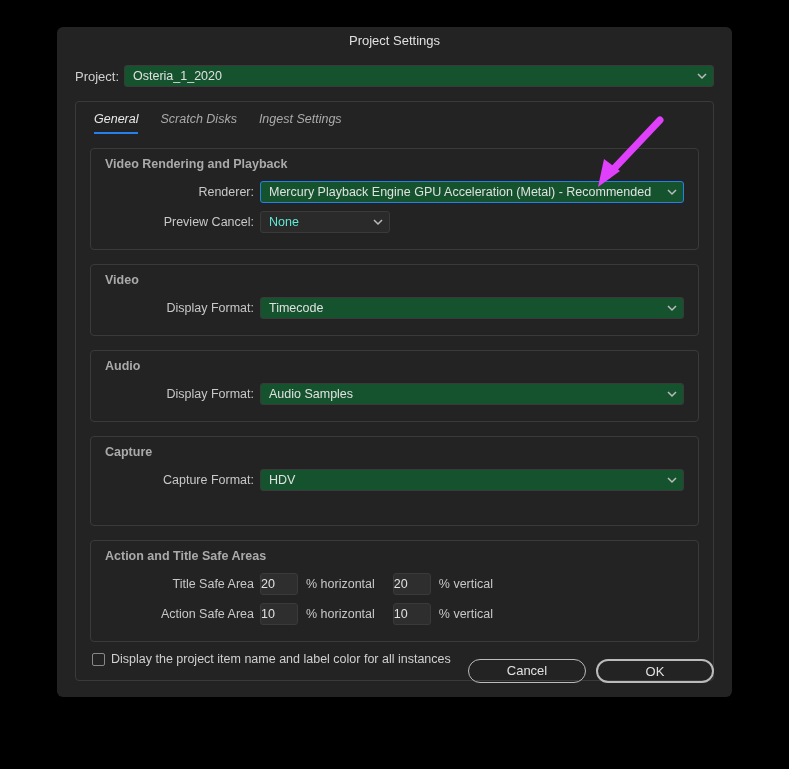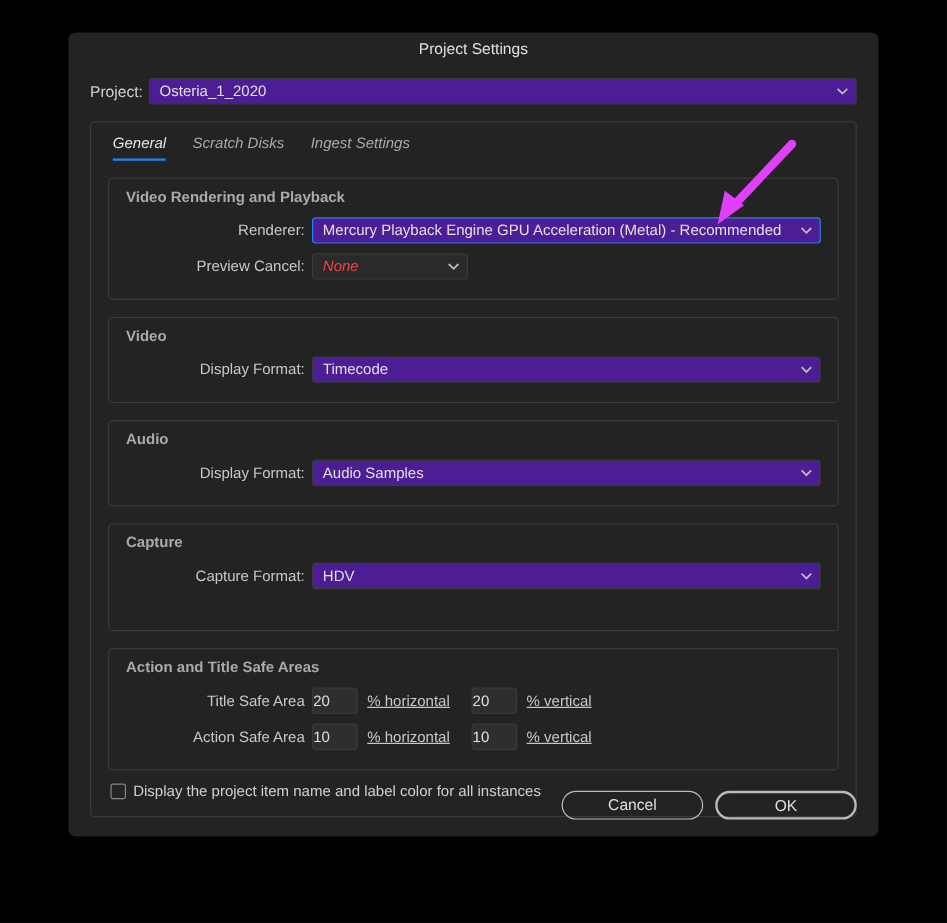--- a/index.html
+++ b/index.html
@@ -7,27 +7,27 @@
   .window {
     position: absolute; left: 57px; top: 27px; width: 675px; height: 670px;
     background: #232323; border-radius: 6px; box-shadow: 0 10px 40px rgba(0,0,0,0.8);
     color: #e8e8e8;
   }
   .titlebar { height: 28px; line-height: 28px; text-align: center; font-size: 13px; color: #e0e0e0; }
   .content { padding: 10px 18px 18px 18px; }
   .proj-row { display: flex; align-items: center; gap: 0; margin-bottom: 14px; }
   .proj-row .lbl { font-size: 13px; color: #d0d0d0; width: 49px; }
   .select {
-    flex: 1; background: #4c1d95; border: 1px solid #3a3a3a; border-radius: 3px;
+    flex: 1; background: #14532d; border: 1px solid #3a3a3a; border-radius: 3px;
     height: 22px; line-height: 20px; padding: 0 22px 0 8px; font-size: 12.5px; color: #e0e0e0;
     position: relative; cursor: pointer;
   }
   .select .chev { position: absolute; right: 6px; top: 5px; pointer-events:none; }
   .select.small { width: 130px; flex: none; }
-  .select.disabled { background: #2a2a2a; color: #ef4444; cursor: default; font-style: italic; }
+  .select.disabled { background: #2a2a2a; color: #5eead4; cursor: default; }
   .select.highlight { border-color: #2680eb; }
   .chev svg { width: 10px; height: 10px; display:block; }
   .chev svg polyline { fill:none; stroke:#bbb; stroke-width:1.5; }
   .main-panel {
     border: 1px solid #3a3a3a; border-radius: 4px; padding: 0 14px 14px 14px; margin-bottom: 10px;
     min-height: 530px; position: relative;
   }
   .tabs { display: flex; gap: 22px; padding: 10px 4px 0 4px; font-size: 12.5px; color: #aaa; font-style: italic; }
   .tab { padding-bottom: 6px; cursor: pointer; border-bottom: 2px solid transparent; }
   .tab.active { color: #e8e8e8; border-bottom-color: #2680eb; }
@@ -37,21 +37,21 @@
   }
   .group-title { font-size: 12.5px; color: #aaa; margin-bottom: 10px; margin-top: -2px; font-weight: bold;}
   .row { display: flex; align-items: center; margin-top: 8px; }
   .row-label { width: 155px; text-align: right; font-size: 12.5px; color: #c8c8c8; padding-right: 6px; }
   .row-ctrl { flex: 1; display: flex; align-items: center; gap: 8px; }
   .select.full { flex: 1; }
   .numinput {
     width: 38px; height: 22px; background: #2e2e2e; border: 1px solid #3a3a3a; border-radius: 3px;
     color: #e0e0e0; font-size: 12.5px; text-align: left;
   }
-  .unit { font-size: 12.5px; color: #c8c8c8; margin-right: 10px; text-decoration: underline; }
+  .unit { font-size: 12.5px; color: #c8c8c8; margin-right: 10px; }
   .chk-row { display: flex; align-items: center; margin-top: 10px; gap: 6px; padding-left: 2px; }
   .chk {
     width: 13px; height: 13px; border: 1px solid #888; border-radius: 2px; background: #232323; cursor: pointer;
   }
   .chk-label { font-size: 12.5px; color: #d0d0d0; }
   .buttons { position: absolute; right: 18px; bottom: 14px; display: flex; gap: 10px; }
   .btn {
     width: 118px; height: 24px; border-radius: 12px; border: 1px solid #bbb; background: transparent;
     color: #e0e0e0; font-size: 13px; cursor: pointer; text-align:center; line-height:22px;
   }

